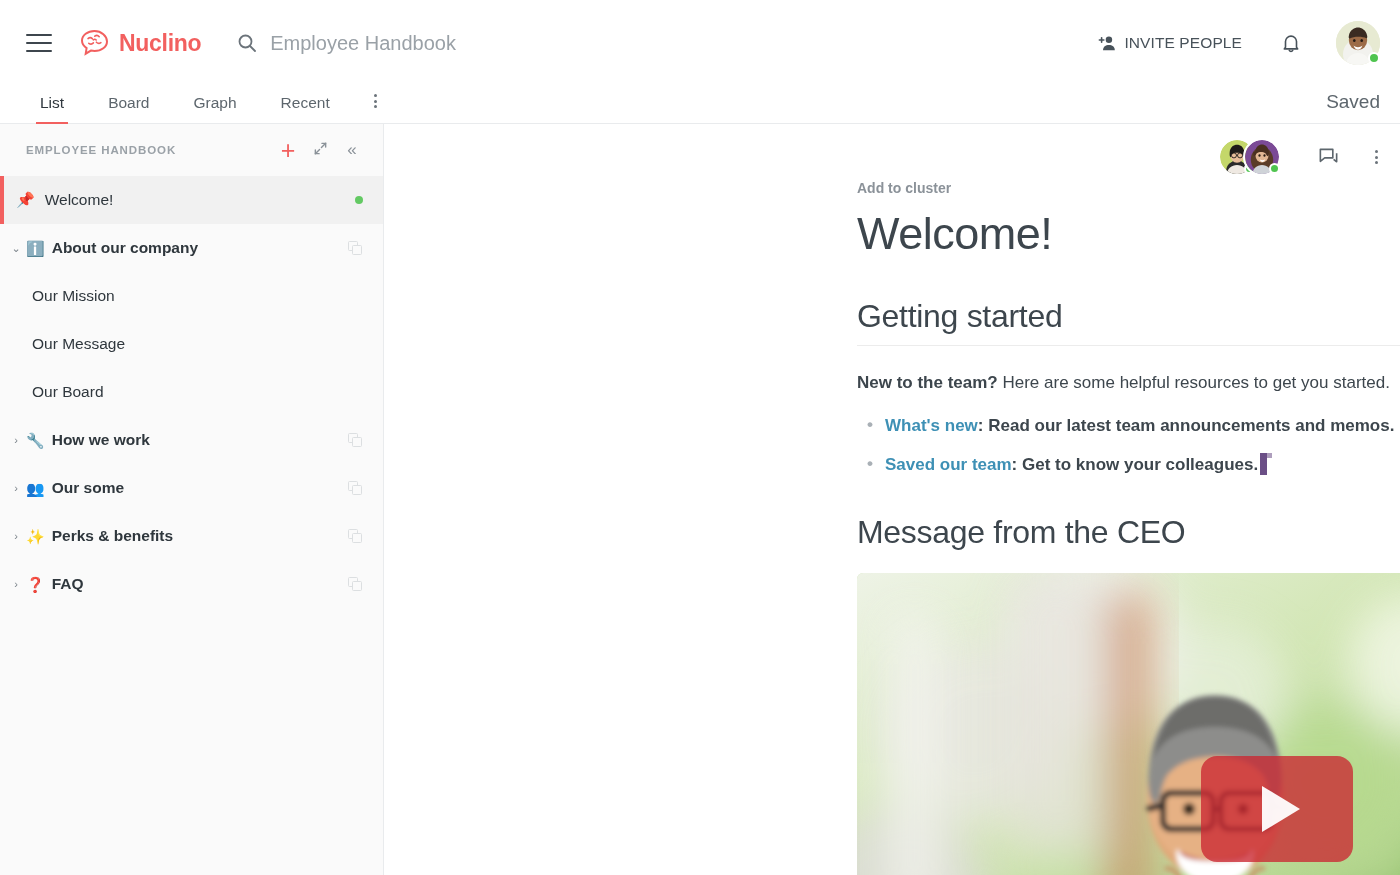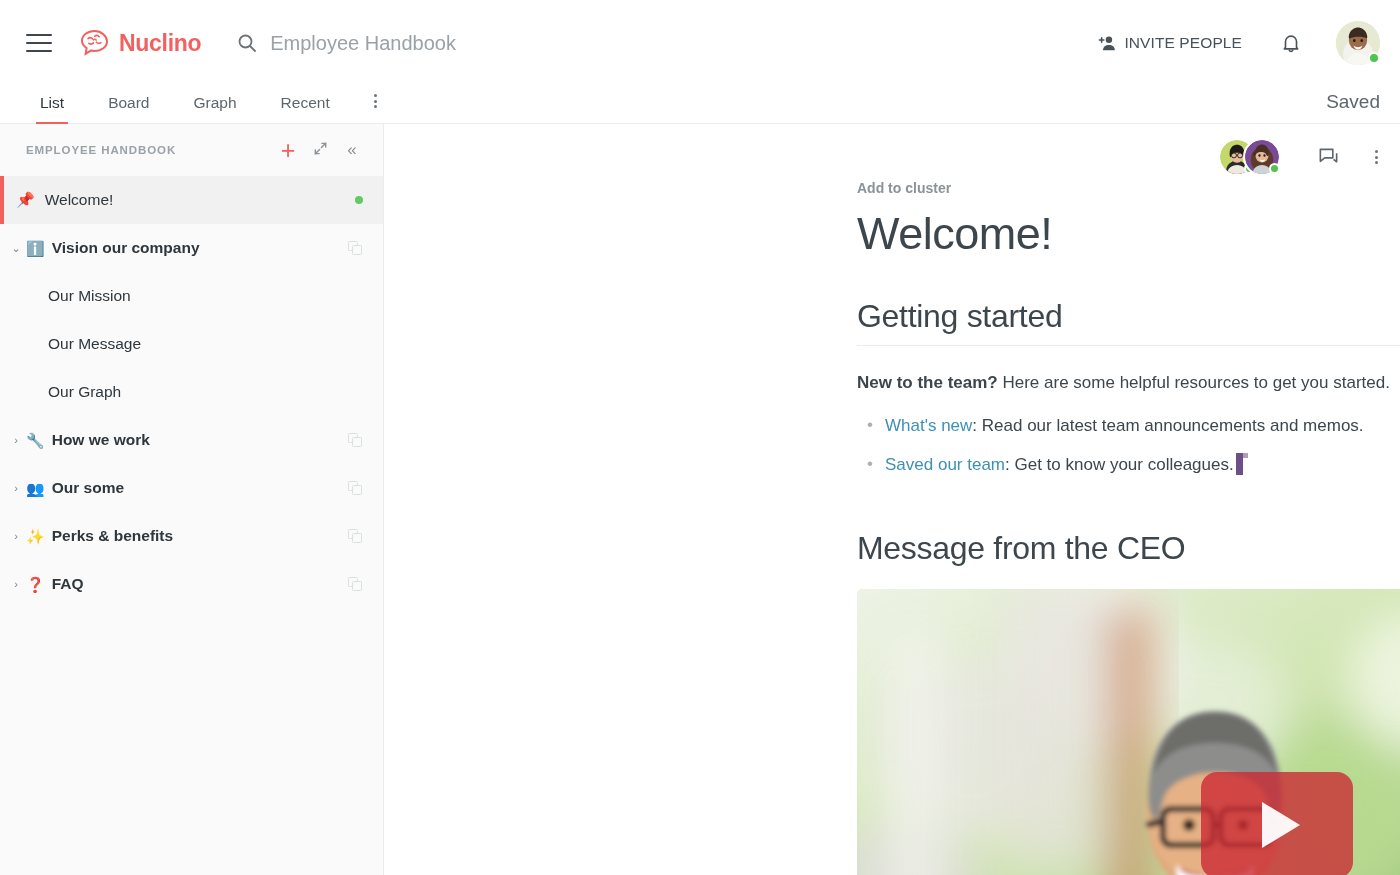--- a/index.html
+++ b/index.html
@@ -87,21 +87,21 @@
     content:""; position:absolute; left:0; top:0; bottom:0; width:3.5px; background:#f2605f;
   }
   .sb-chevron {
     width:16px; flex:none; color:#7b838a; font-size:11px; display:flex; align-items:center; justify-content:center;
     margin-left:8px;
   }
   .sb-emoji { font-size:15px; margin-left:2px; margin-right:7px; flex:none; line-height:1;}
   .sb-pin { margin-left:16px; margin-right:10px; font-size:15px; flex:none; }
   .sb-label { font-weight:bold; white-space:nowrap; }
   .sb-item.leaf .sb-label { font-weight:400; }
-  .sb-item.leaf { padding-left:48px; }
+  .sb-item.leaf { padding-left:32px; }
   .sb-item.root-pin .sb-label { font-weight:400; }
   .sb-right { margin-left:auto; display:flex; align-items:center; }
   .cluster-icon { width:15px; height:15px; position:relative; opacity:1; }
   .cluster-icon i {
     position:absolute; border:1.5px solid #dcdfe1; border-radius:1.5px; display:block;
   }
   .cluster-icon i.b1 { left:0; top:0; width:10px; height:10px; }
   .cluster-icon i.b2 { left:4px; top:4px; width:10px; height:10px; background:#fafafa; }
   .green-dot { width:8px; height:8px; border-radius:50%; background:#63c963; }
 
@@ -126,21 +126,21 @@
   .doc-title {
     font-size:45px; font-weight:400; color:#3d464d; letter-spacing:-0.5px; line-height:1.15;
     margin-bottom:38px;
   }
   .h2 {
     font-size:32px; font-weight:400; color:#3d464d; letter-spacing:-0.3px;
     padding-bottom:10px; border-bottom:1px solid #ececec; width:840px; margin-bottom:24px;
   }
   .para { font-size:17px; color:#3d464d; line-height:1.5; margin-bottom:18px; width:840px;}
   .para b { font-weight:bold; }
-  ul.links { list-style:none; margin:0 0 52px 0; padding:0; }
+  ul.links { list-style:none; margin:0 0 36px 0; padding:0;font-weight:bold; }
   ul.links li {
     font-size:17px; color:#3d464d; line-height:1.55; padding-left:28px; position:relative;
     margin-bottom:12px;
   }
   ul.links li::before {
     content:"•"; position:absolute; left:10px; top:-1px; color:#a9b0b6; font-size:17px;
   }
   ul.links a { color:#3e90b5; text-decoration:none; cursor:pointer; }
   .caret { display:inline-block; width:7px; height:22px; vertical-align:-5px; position:relative; margin-left:2px;}
   .caret::after {
@@ -283,37 +283,37 @@
         <span class="sb-pin">📌</span>
         <span class="sb-label">Welcome!</span>
         <span class="sb-right">
           <span class="green-dot"></span>
         </span>
       </div>
 
       <div class="sb-item">
         <span class="sb-chevron">⌄</span>
         <span class="sb-emoji">ℹ️</span>
-        <span class="sb-label">Vision our company</span>
+        <span class="sb-label">About our company</span>
         <span class="sb-right">
           <span class="cluster-icon">
               <i class="b1"></i>
               <i class="b2"></i>
             </span>
         </span>
       </div>
 
       <div class="sb-item leaf">
         <span class="sb-label">Our Mission</span>
       </div>
       <div class="sb-item leaf">
         <span class="sb-label">Our Message</span>
       </div>
       <div class="sb-item leaf">
-        <span class="sb-label">Our Graph</span>
+        <span class="sb-label">Our Board</span>
       </div>
 
       <div class="sb-item">
         <span class="sb-chevron">›</span>
         <span class="sb-emoji">🔧</span>
         <span class="sb-label">How we work</span>
         <span class="sb-right">
           <span class="cluster-icon">
               <i class="b1"></i>
               <i class="b2"></i>

